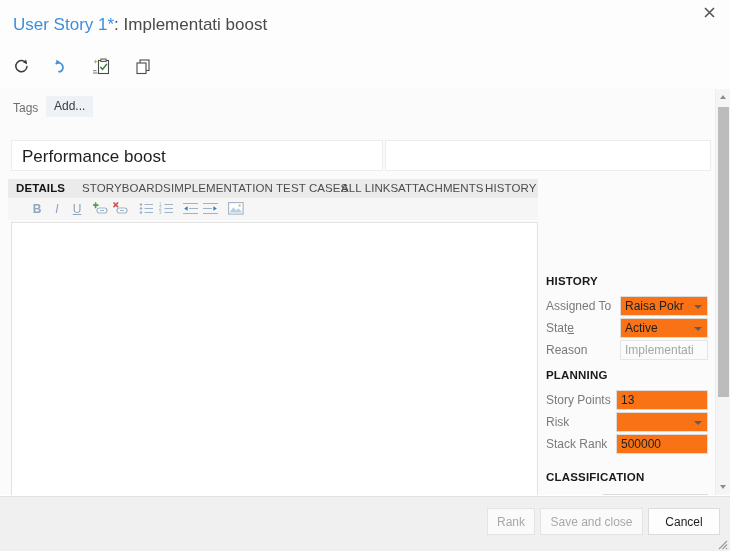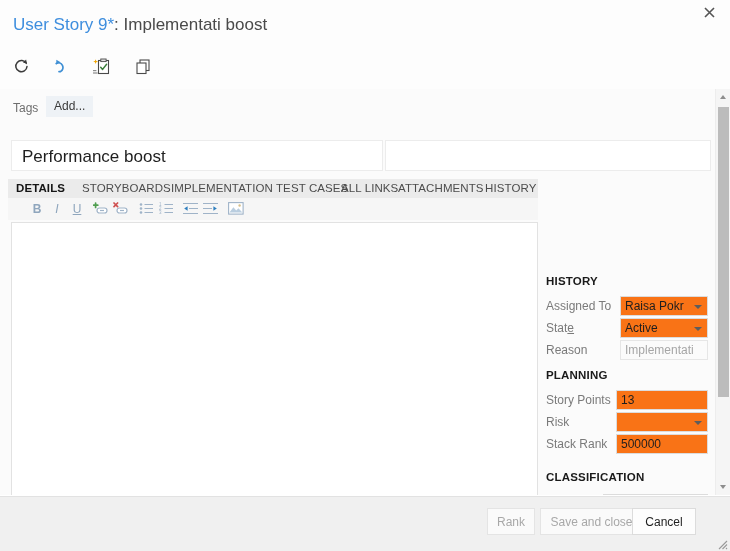--- a/index.html
+++ b/index.html
@@ -291,21 +291,21 @@
     position: absolute;
     right: 2px; bottom: 2px;
     width: 14px; height: 14px;
   }
 </style>
 </head>
 <body>
 
 <div id="titlebar">
   <div id="window-title">
-    <span class="wi-link">User Story 9*</span><span>: Implementati boost</span>
+    <span class="wi-link">User Story 1*</span><span>: Implementati boost</span>
   </div>
   <div id="close-button">
     <svg width="11" height="11" viewBox="0 0 11 11" aria-hidden="true">
       <path d="M1 1 L10 10 M10 1 L1 10" stroke="#555" stroke-width="1.6" fill="none"></path>
     </svg>
   </div>
 </div>
 
 <div id="cmdbar">
 
@@ -484,20 +484,20 @@
     </div>
   <div id="sb-thumb"></div>
   <div class="sb-arrow" style="top:391px">
       <div class="tri-down"></div>
     </div>
 </div>
 
 <div id="footer">
   <div class="foot-btn disabled" style="left:487px; width:48px">Rank</div>
   <div class="foot-btn disabled" style="left:540px; width:103px">Save and close</div>
-  <div class="foot-btn" style="left:632px; width:64px">Cancel</div>
+  <div class="foot-btn" style="left:648px; width:72px">Cancel</div>
 
   <div id="resize-grip">
     <svg width="14" height="14" viewBox="0 0 14 14">
       <path d="M13 5 L5 13 M13 8.5 L8.5 13 M13 12 L12 13" stroke="#9a9a9a" stroke-width="1.1"></path>
     </svg>
   </div>
 </div>
 
 </body></html>

